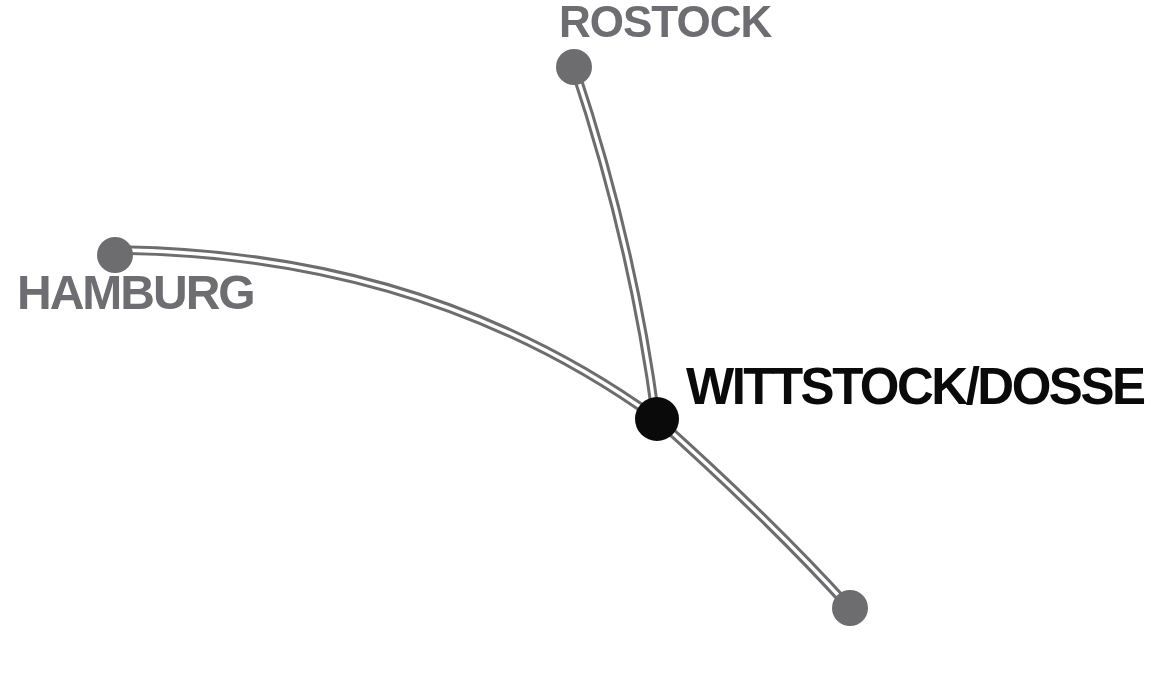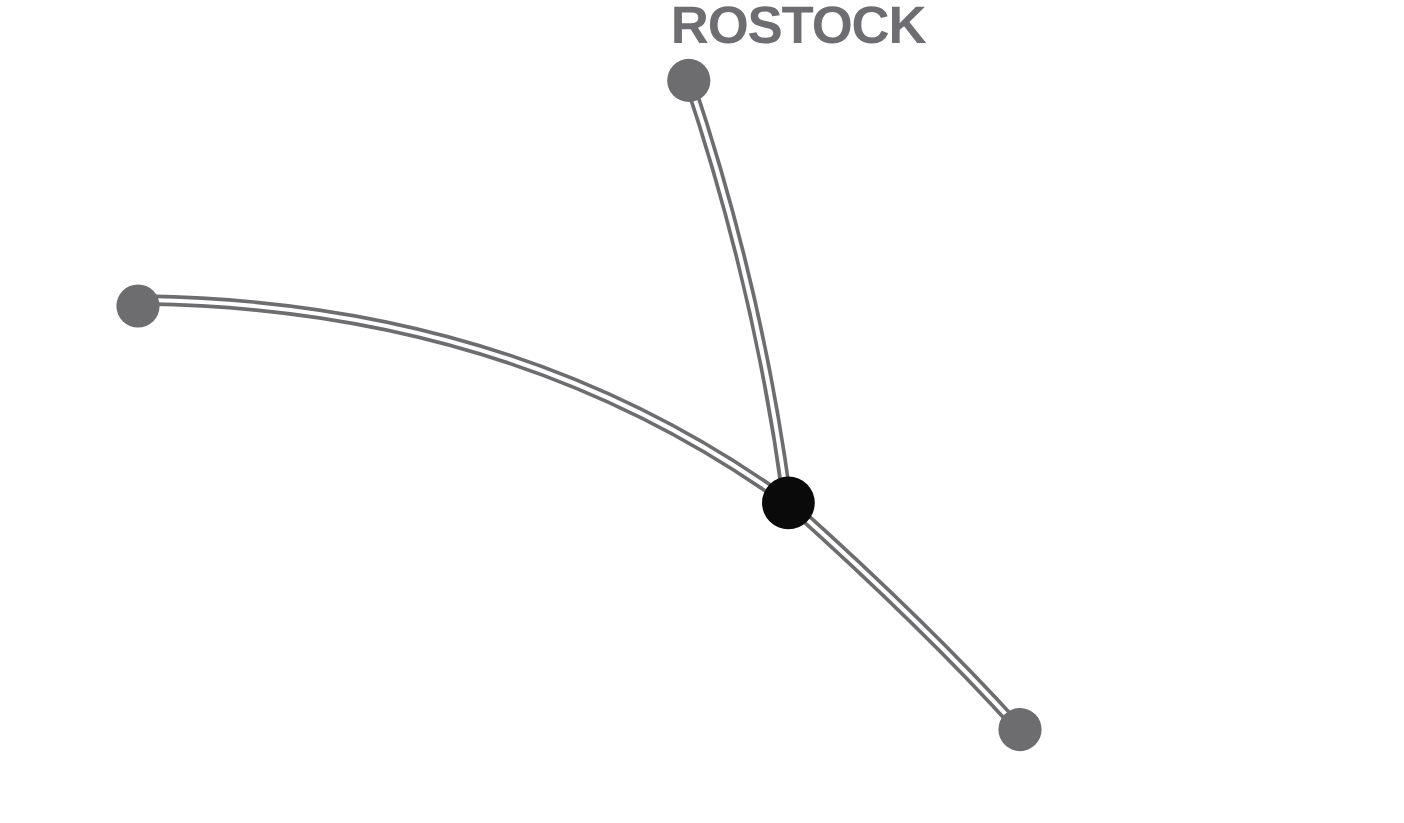--- a/index.html
+++ b/index.html
@@ -85,16 +85,18 @@
     <g>
       <circle cx="574" cy="67" r="18" fill="#6d6d70"></circle>
       <circle cx="115" cy="255" r="18" fill="#6d6d70"></circle>
       <circle cx="850" cy="608" r="18" fill="#6d6d70"></circle>
       <circle cx="657" cy="419" r="22" fill="#0a0a0a"></circle>
     </g>
   </svg>
 
   <div class="city-label label-rostock" style="color: rgb(109, 109, 114);">ROSTOCK</div>
 
+  <div class="city-label label-hamburg" style="color: rgb(109, 109, 114);">HAMBURG</div>
 
+  <div class="city-label label-wittstock" style="color: rgb(10, 10, 10);">WITTSTOCK/DOSSE</div>
 
 
 </div>
 
 </body></html>

